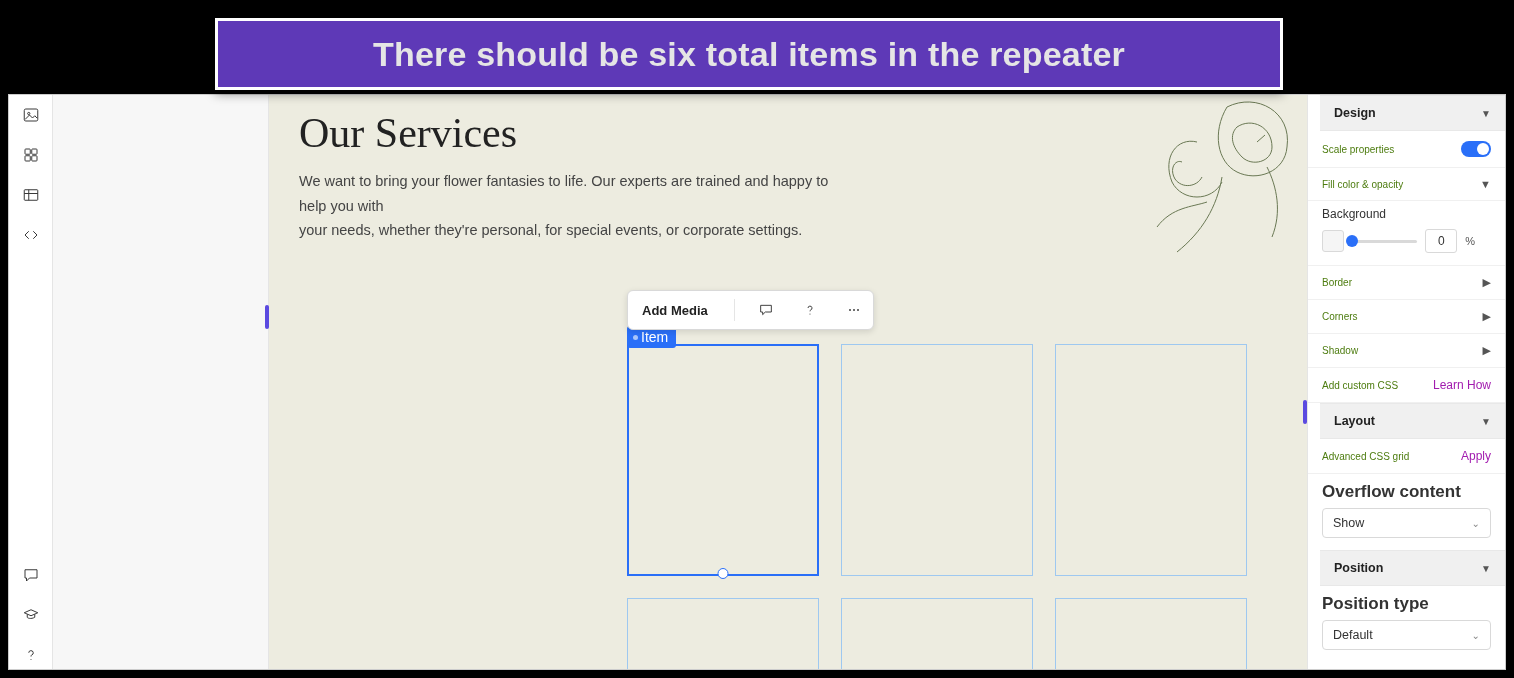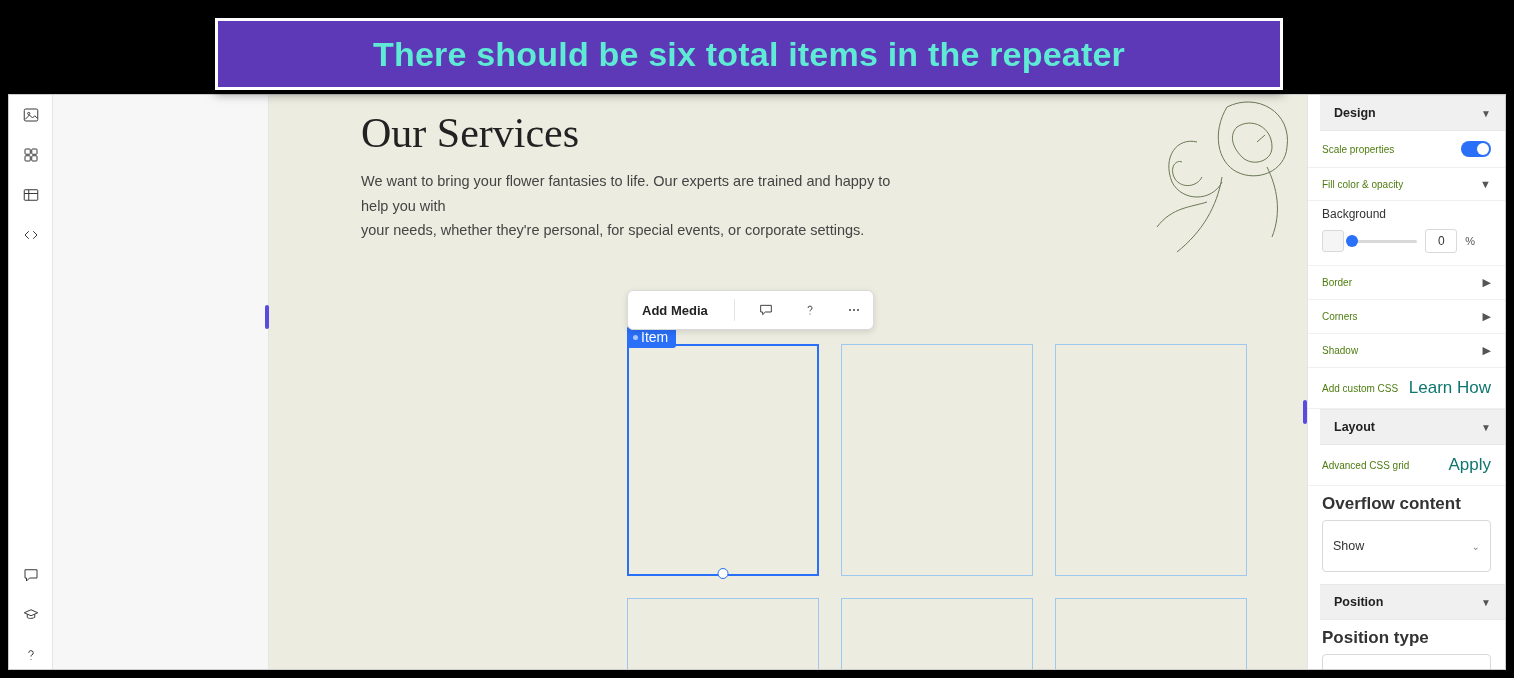--- a/index.html
+++ b/index.html
@@ -23,21 +23,21 @@
     height: 72px;
     background: #5e39b7;
     border: 3px solid #fff;
     box-shadow: 0 4px 10px rgba(0,0,0,0.4);
     display: flex;
     align-items: center;
     justify-content: center;
     z-index: 50;
   }
   .banner-text {
-    color: #5eead4;
+    color: #e5e5e5;
     font-size: 34px;
     font-weight: 600;
     letter-spacing: 0.2px;
   }
 
   
   .app {
     position: absolute;
     left: 8px;
     top: 94px;
@@ -95,21 +95,21 @@
     background: #edece0;
     position: relative;
     overflow: hidden;
   }
   .canvas-inner {
     position: absolute;
     left: 0;
     top: 0;
     right: 0;
     bottom: 0;
-    padding: 14px 60px 0 92px;
+    padding: 14px 60px 0 30px;
   }
   .heading {
     font-family: Georgia, "Times New Roman", serif;
     font-size: 42px;
     font-weight: 400;
     color: #222;
     margin-bottom: 12px;
   }
   .subheading {
     font-size: 14.5px;
@@ -322,27 +322,27 @@
     width:32px;
     height:24px;
     border:1px solid #d9d9d9;
     border-radius:3px;
     text-align:center;
     font-size:12px;
     color:#333;
   }
   .unit { font-size:11px; color:#555; }
 
-  .link-blue { color:#0f766e; font-size:17px; cursor:pointer; }
+  .link-blue { color:#a21caf; font-size:12px; cursor:pointer; }
 
   .select-box {
     margin: 6px 14px 12px 14px;
     border:1px solid #d9d9d9;
     border-radius:4px;
-    padding:18px 10px;
+    padding:7px 10px;
     display:flex;
     align-items:center;
     justify-content:space-between;
     font-size:12.5px;
     color:#333;
     cursor:pointer;
   }
   .select-caret { color:#888; font-size:10px; }
 
   .sub-label {

